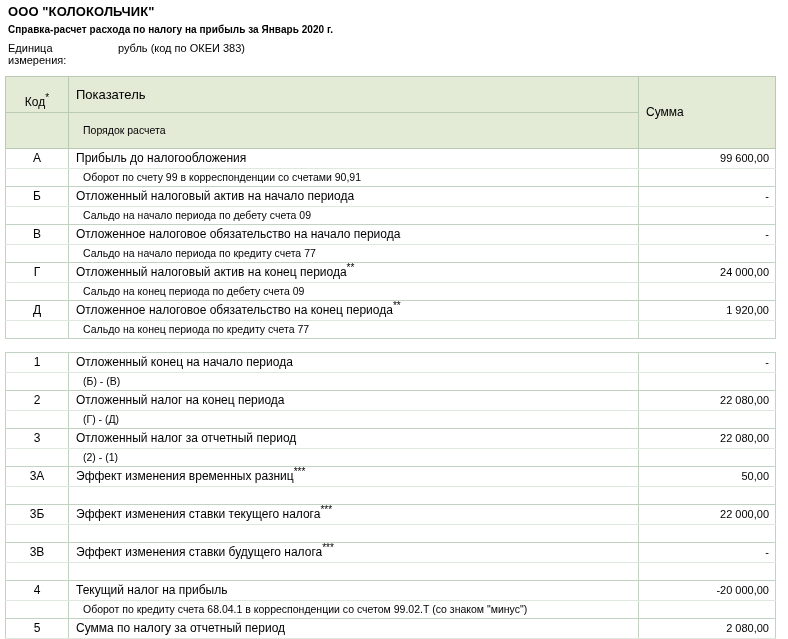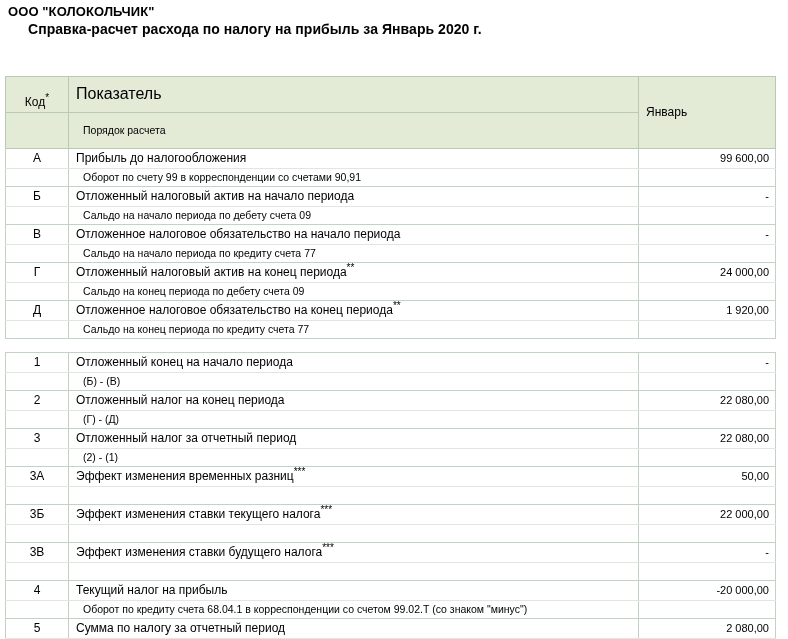--- a/index.html
+++ b/index.html
@@ -26,26 +26,25 @@
     padding: 4px 0 0 8px;
   }
   .org-name {
     font-size: 13px;
     font-weight: bold;
     line-height: 16px;
     letter-spacing: 0.1px;
     white-space: nowrap;
   }
   .doc-title {
-    font-size: 14px;
+    font-size: 10px;
     font-weight: bold;
     line-height: 19px;
     letter-spacing: 0.05px;
     white-space: nowrap;
-    margin-left: 20px;
   }
   .units-row {
     display: flex;
     align-items: flex-start;
     margin-top: 3px;
     font-size: 11px;
     line-height: 12px;
   }
   .units-label {
     width: 110px;
@@ -82,21 +81,21 @@
   tr.hdr td {
     background: #e3ebd7;
     border-color: #b8c9b4;
   }
   td.h-code {
     text-align: center;
     font-size: 12px;
     padding: 17px 0 2px 0;
   }
   td.h-name {
-    font-size: 16px;
+    font-size: 13px;
     padding: 1px 0 2px 7px;
   }
   td.h-sum {
     font-size: 12px;
     padding: 1px 0 2px 7px;
   }
   td.h-sub {
     font-size: 10.5px;
     padding: 1px 0 2px 14px;
     border-top: 1px solid #d946ef;
@@ -155,33 +154,40 @@
   .sup { font-size: 10px; vertical-align: super; line-height: 0; }
 </style>
 </head>
 <body>
 
 <div class="page">
 
   <div class="head-wrap">
     <div class="org-name">ООО "КОЛОКОЛЬЧИК"</div>
     <div class="doc-title">Справка-расчет расхода по налогу на прибыль за Январь 2020 г.</div>
+    <div class="units-row">
+      <div class="units-label">
+        <span>Единица</span>
+        <span class="l2">измерения:</span>
+      </div>
+      <div class="units-value">рубль (код по ОКЕИ 383)</div>
+    </div>
   </div>
 
   <table class="tbl">
     <colgroup>
       <col class="c-code">
       <col class="c-name">
       <col class="c-sum">
     </colgroup>
     <tbody id="tbody">
         <tr class="hdr">
           <td class="h-code">Код<span class="sup">*</span></td>
           <td class="h-name">Показатель</td>
-          <td class="h-sum" rowspan="2">Январь</td>
+          <td class="h-sum" rowspan="2">Сумма</td>
         </tr>
         <tr class="hdr">
           <td class="h-code"></td>
           <td class="h-sub">Порядок расчета</td>
         </tr>
         <tr>
           <td class="code">А</td>
           <td class="name">Прибыль до налогообложения</td>
           <td class="sum">99 600,00</td>
         </tr>

